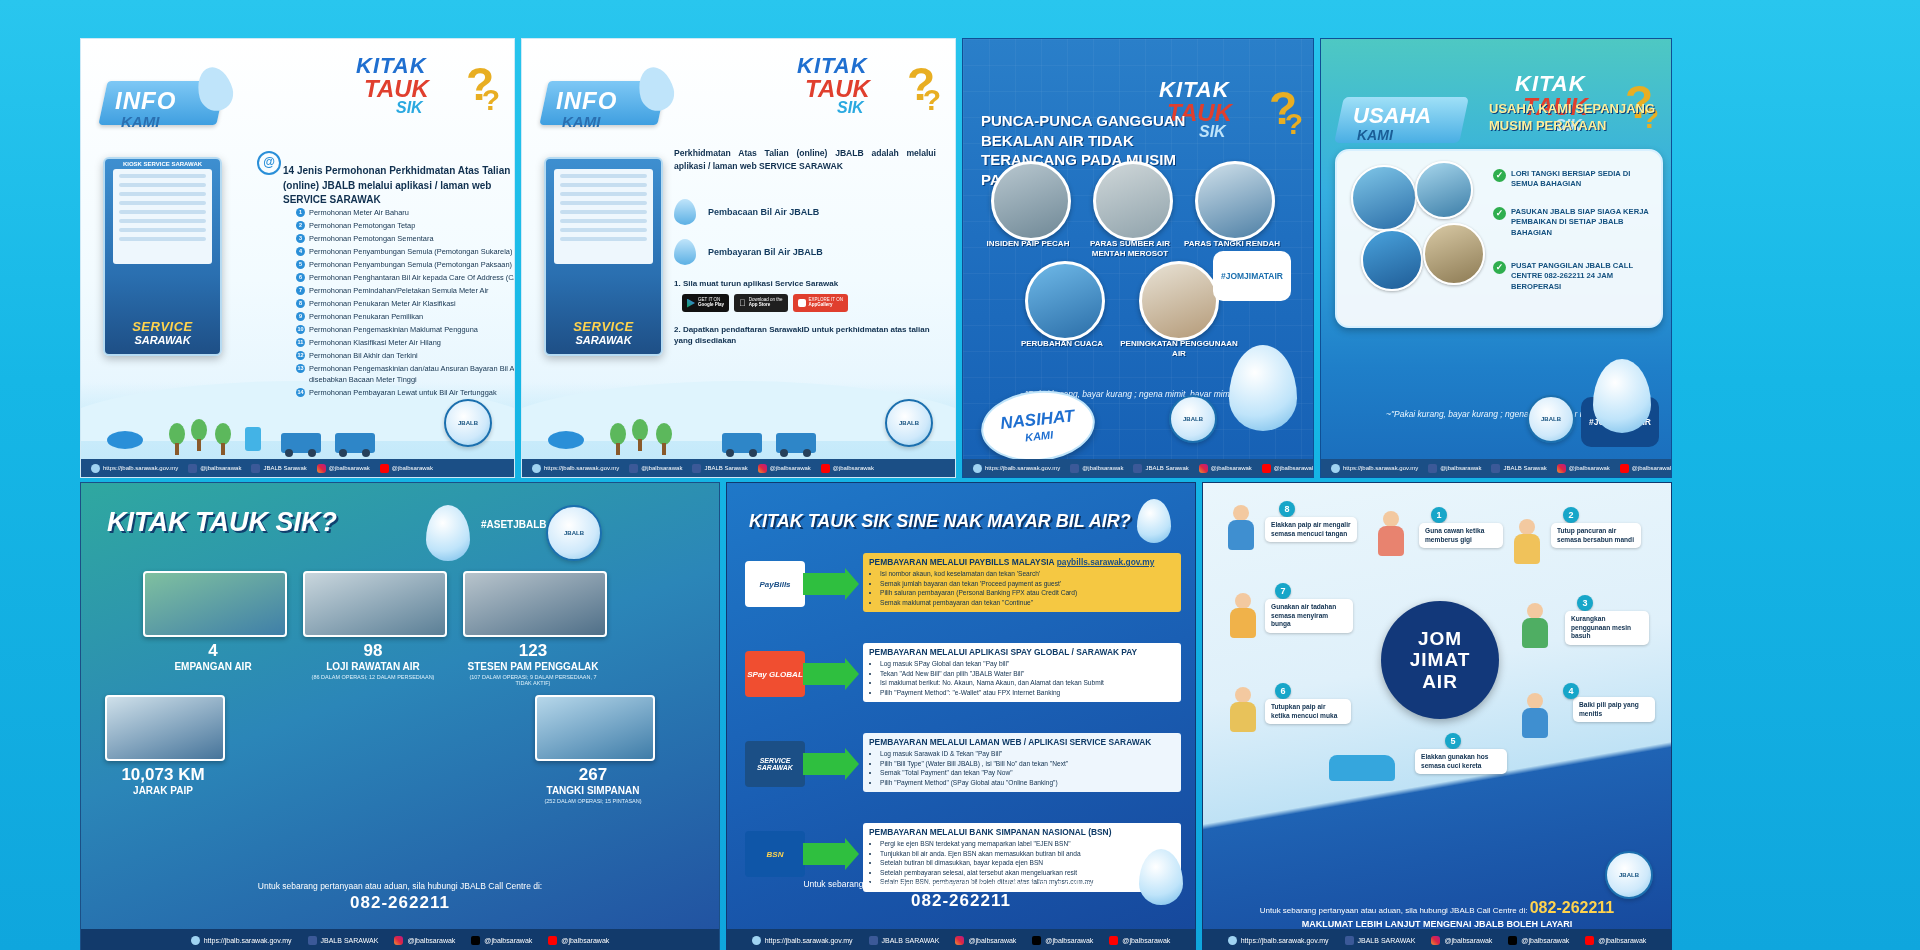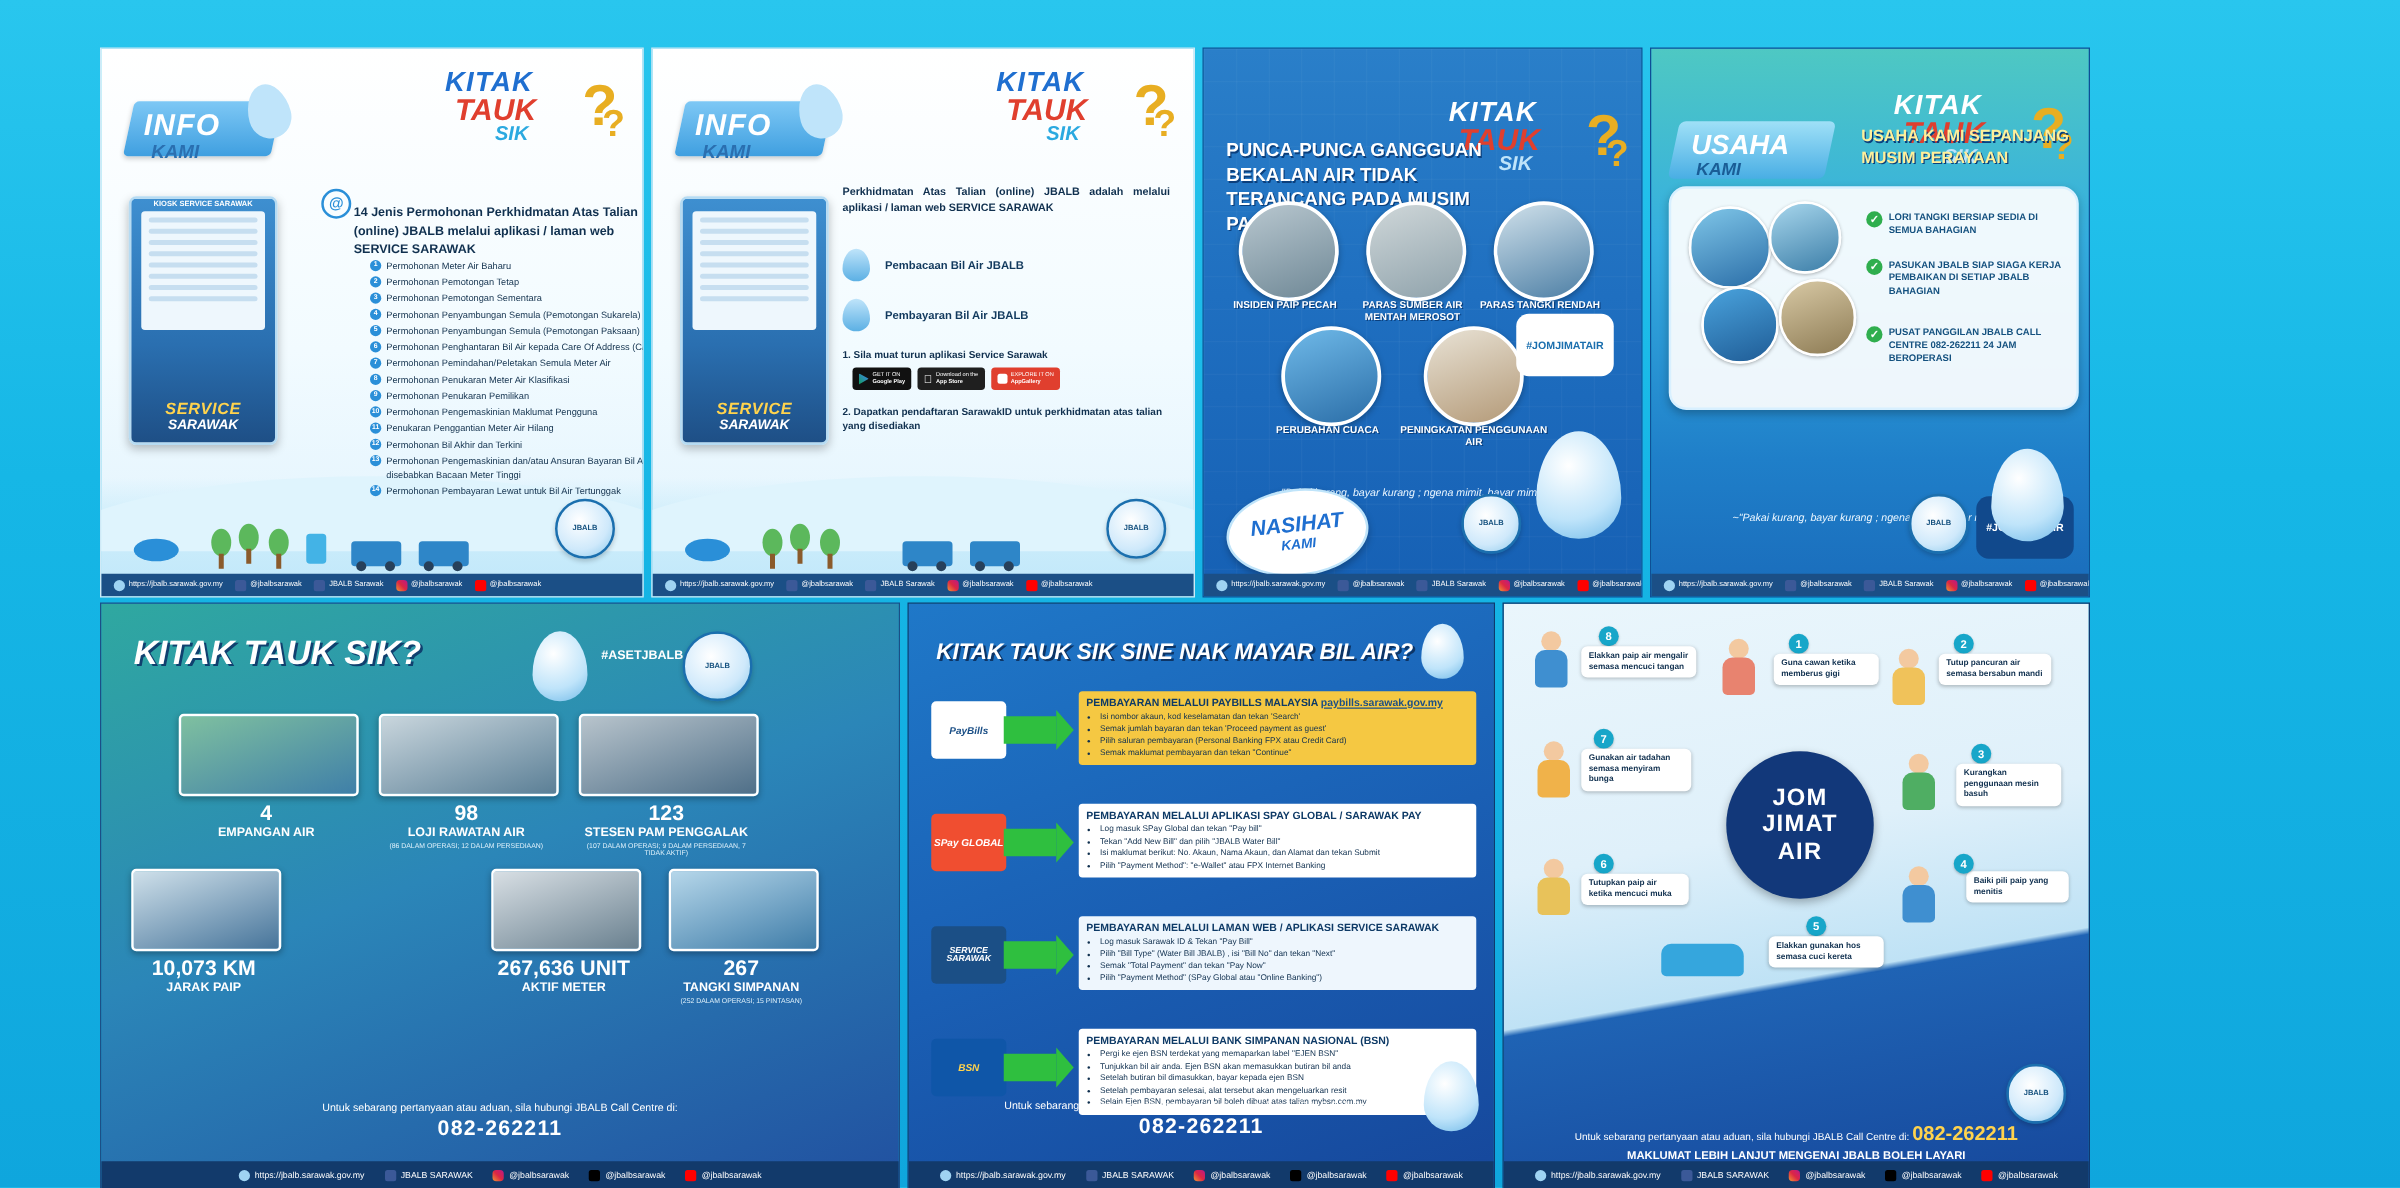--- a/index.html
+++ b/index.html
@@ -288,21 +288,21 @@
         <li><span class="bn">1</span><span>Permohonan Meter Air Baharu</span></li>
         <li><span class="bn">2</span><span>Permohonan Pemotongan Tetap</span></li>
         <li><span class="bn">3</span><span>Permohonan Pemotongan Sementara</span></li>
         <li><span class="bn">4</span><span>Permohonan Penyambungan Semula (Pemotongan Sukarela)</span></li>
         <li><span class="bn">5</span><span>Permohonan Penyambungan Semula (Pemotongan Paksaan)</span></li>
         <li><span class="bn">6</span><span>Permohonan Penghantaran Bil Air kepada Care Of Address (C/O)</span></li>
         <li><span class="bn">7</span><span>Permohonan Pemindahan/Peletakan Semula Meter Air</span></li>
         <li><span class="bn">8</span><span>Permohonan Penukaran Meter Air Klasifikasi</span></li>
         <li><span class="bn">9</span><span>Permohonan Penukaran Pemilikan</span></li>
         <li><span class="bn">10</span><span>Permohonan Pengemaskinian Maklumat Pengguna</span></li>
-        <li><span class="bn">11</span><span>Penukaran Penggantian Meter Air Hilang</span></li>
+        <li><span class="bn">11</span><span>Permohonan Klasifikasi Meter Air Hilang</span></li>
         <li><span class="bn">12</span><span>Permohonan Bil Akhir dan Terkini</span></li>
         <li><span class="bn">13</span><span>Permohonan Pengemaskinian dan/atau Ansuran Bayaran Bil Air disebabkan Bacaan Meter Tinggi</span></li>
         <li><span class="bn">14</span><span>Permohonan Pembayaran Lewat untuk Bil Air Tertunggak</span></li>
       </ul>
 
       <div class="smallIllus">
         <div class="tree" style="left:70px;">
             <b></b>
             <i></i>
           </div>
@@ -630,25 +630,20 @@
         <div class="sub">(107 DALAM OPERASI; 9 DALAM PERSEDIAAN, 7 TIDAK AKTIF)</div>
       </div>
 
       <div class="statCard" style="left:24px;top:212px;width:116px;">
         <div class="ph" style="width:116px;background:linear-gradient(160deg,#cfe0ea,#46749a);"></div>
         <div class="big">10,073 KM</div>
         <div class="lbl">JARAK PAIP</div>
       </div>
 
 
-      <div class="statCard" style="left:312px;top:212px;width:116px;">
-        <div class="ph" style="width:116px;background:linear-gradient(160deg,#d8dfe4,#69808f);"></div>
-        <div class="big">267,636 UNIT</div>
-        <div class="lbl">AKTIF METER</div>
-      </div>
 
       <div class="statCard" style="left:454px;top:212px;width:116px;">
         <div class="ph" style="width:116px;background:linear-gradient(160deg,#b6d7ea,#3e7ca8);"></div>
         <div class="big">267</div>
         <div class="lbl">TANGKI SIMPANAN</div>
         <div class="sub">(252 DALAM OPERASI; 15 PINTASAN)</div>
       </div>
 
       <div class="callBlock">
         <div class="c1">Untuk sebarang pertanyaan atau aduan, sila hubungi JBALB Call Centre di:</div>

